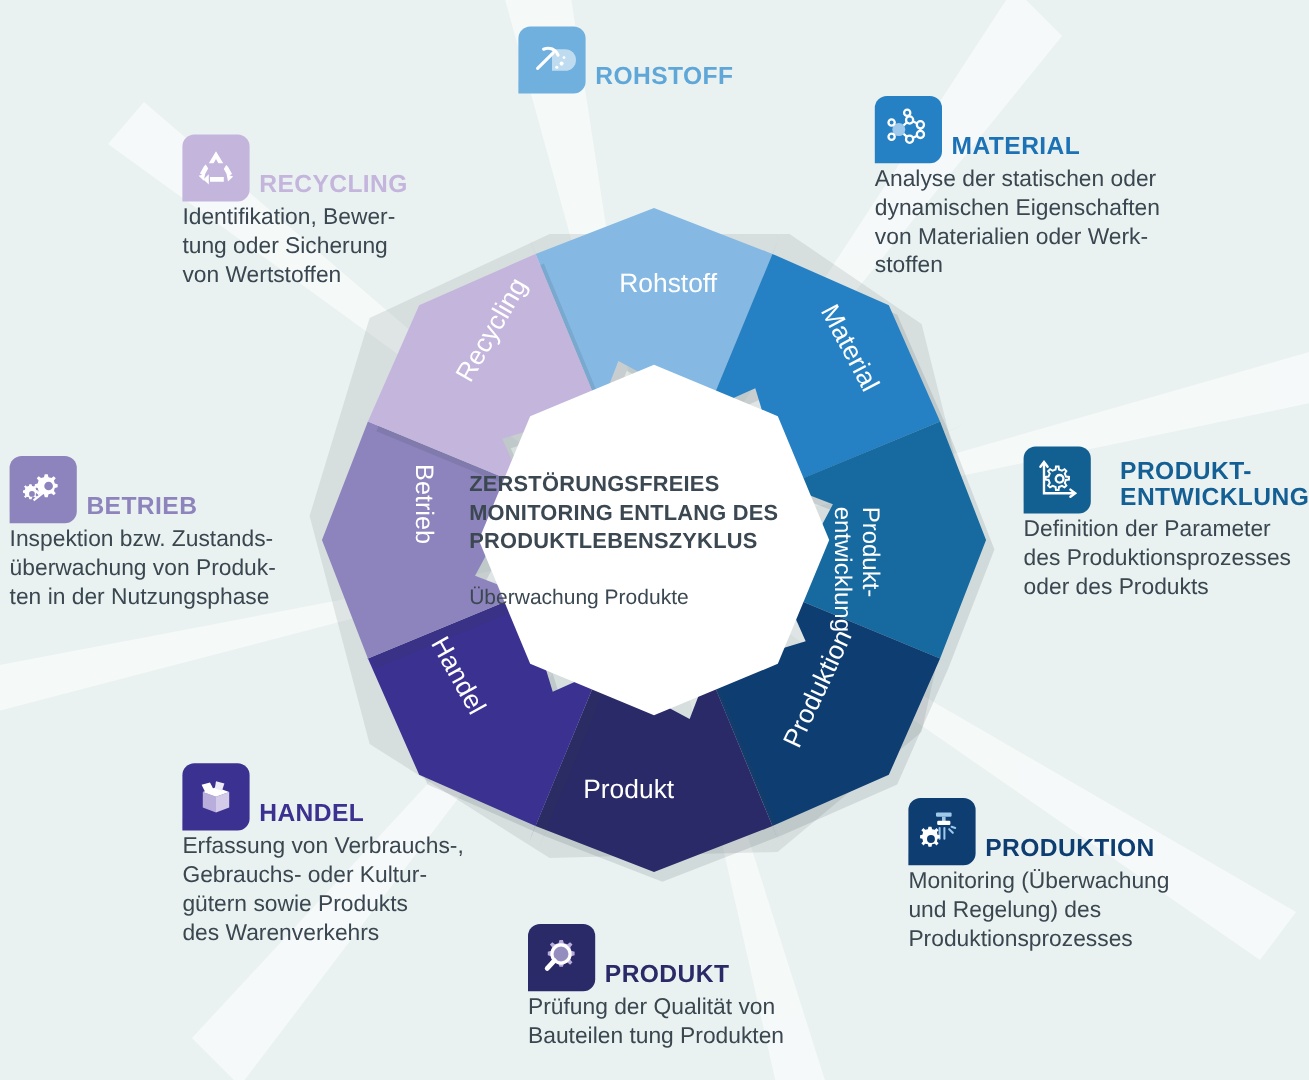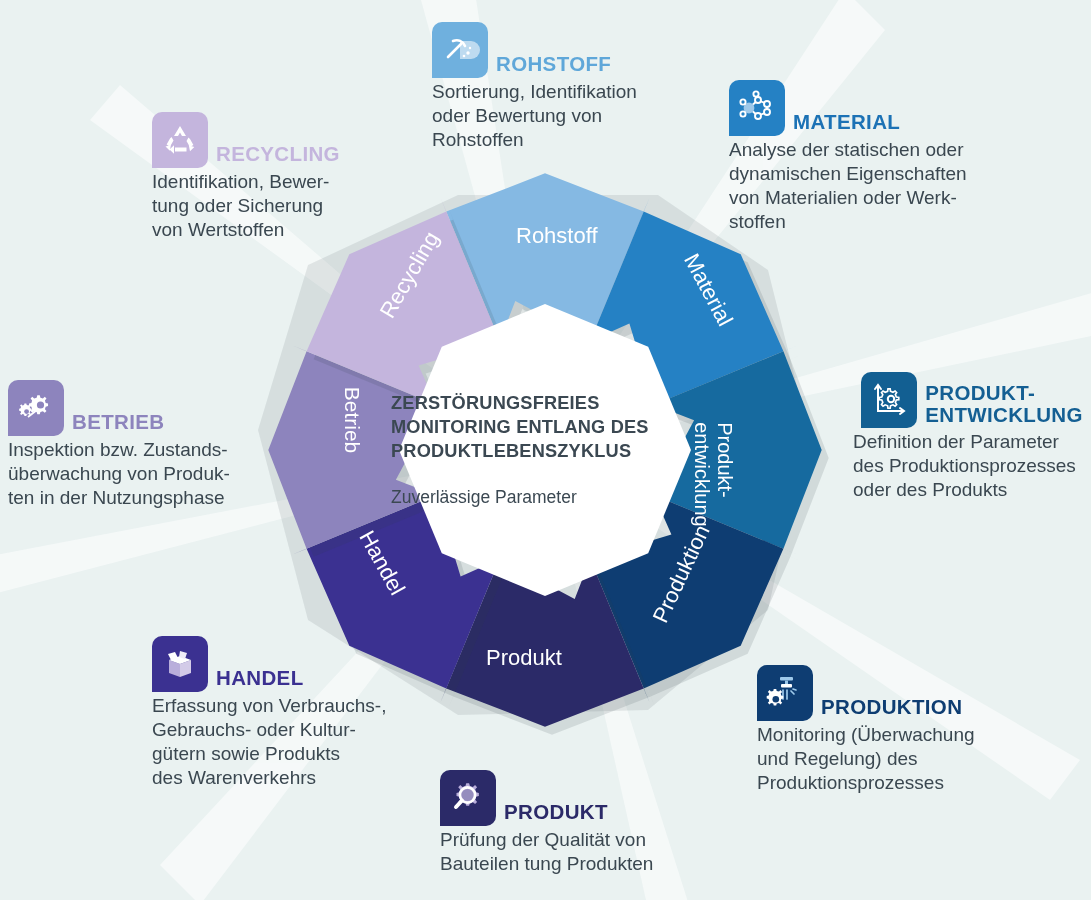--- a/index.html
+++ b/index.html
@@ -24,21 +24,21 @@
   }
   .callout .icon svg{display:block;}
   .callout .ctitle{
     font-weight:bold;font-size:20.5px;letter-spacing:.35px;
     line-height:1.06;padding-bottom:3px;white-space:pre-line;
   }
   .callout .cbody{
     font-size:19px;line-height:1.26;color:#3a4750;white-space:pre-line;
     margin-top:1px;
   }
-  .callout.right .chead{justify-content:center;}
+  .callout.right .chead{justify-content:space-between;}
 
   
   #co-rohstoff   {left:432px;top:22px; width:260px;}
   #co-material   {left:729px;top:80px; width:290px;}
   #co-pe         {left:853px;top:372px;width:238px;}
   #co-produktion {left:757px;top:665px;width:266px;}
   #co-produkt    {left:440px;top:770px;width:270px;}
   #co-handel     {left:152px;top:636px;width:248px;}
   #co-betrieb    {left:8px;  top:380px;width:268px;}
   #co-recycling  {left:152px;top:112px;width:248px;}
@@ -128,42 +128,39 @@
   <div class="seglabel" style="left:629px;top:561px;transform:rotate(-65deg);">Produktion</div>
   <div class="seglabel" style="left:486px;top:645px;">Produkt</div>
   <div class="seglabel" style="left:347px;top:550px;transform:rotate(61deg);">Handel</div>
   <div class="seglabel" style="left:319px;top:408px;transform:rotate(90deg);font-size:21px;">Betrieb</div>
   <div class="seglabel" style="left:362px;top:262px;transform:rotate(-60deg);">Recycling</div>
 
   <div id="center-text">
     <div class="ct-main">ZERSTÖRUNGSFREIES
 MONITORING ENTLANG DES
 PRODUKTLEBENSZYKLUS</div>
-    <div class="ct-sub">Zuverlässige Parameter</div>
+    <div class="ct-sub">Überwachung Produkte</div>
   </div>
 
   <div class="callout" id="co-rohstoff">
     <div class="chead">
       <div class="icon" style="background: rgb(111, 176, 222);">
         <svg width="40" height="40" viewBox="0 0 40 40">
           <path d="M20 11 L31 11 A4 4 0 0 1 31 29 L20 29 Z" fill="#ffffff" opacity=".55"></path>
           <g stroke="#ffffff" stroke-width="2.6" fill="none" stroke-linecap="round">
             <path d="M8 27 L21 14"></path>
             <path d="M13 11 C18 9 23 11 25 16"></path>
           </g>
           <circle cx="28" cy="23" r="1.7" fill="#fff"></circle>
           <circle cx="24" cy="26" r="1.3" fill="#fff"></circle>
           <circle cx="30" cy="18" r="1.2" fill="#fff"></circle>
         </svg>
       </div>
       <div class="ctitle" style="color: rgb(95, 167, 217);">ROHSTOFF</div>
     </div>
-    <div class="cbody">Sortierung, Identifikation
-oder Bewertung von
-Rohstoffen</div>
   </div>
 
   <div class="callout" id="co-material">
     <div class="chead">
       <div class="icon" style="background: rgb(37, 129, 196);">
         <svg width="42" height="42" viewBox="0 0 42 42">
           <g stroke="#ffffff" stroke-width="1.9" fill="none">
             <path d="M13 21 L22 13 M13 21 L22 29 M22 13 L31 17 M22 29 L31 25 M31 17 L31 25 M13 21 L7 15 M13 21 L7 27 M22 13 L20 7"></path>
           </g>
           <circle cx="13" cy="21" r="5.4" fill="#9ec9ea"></circle>

